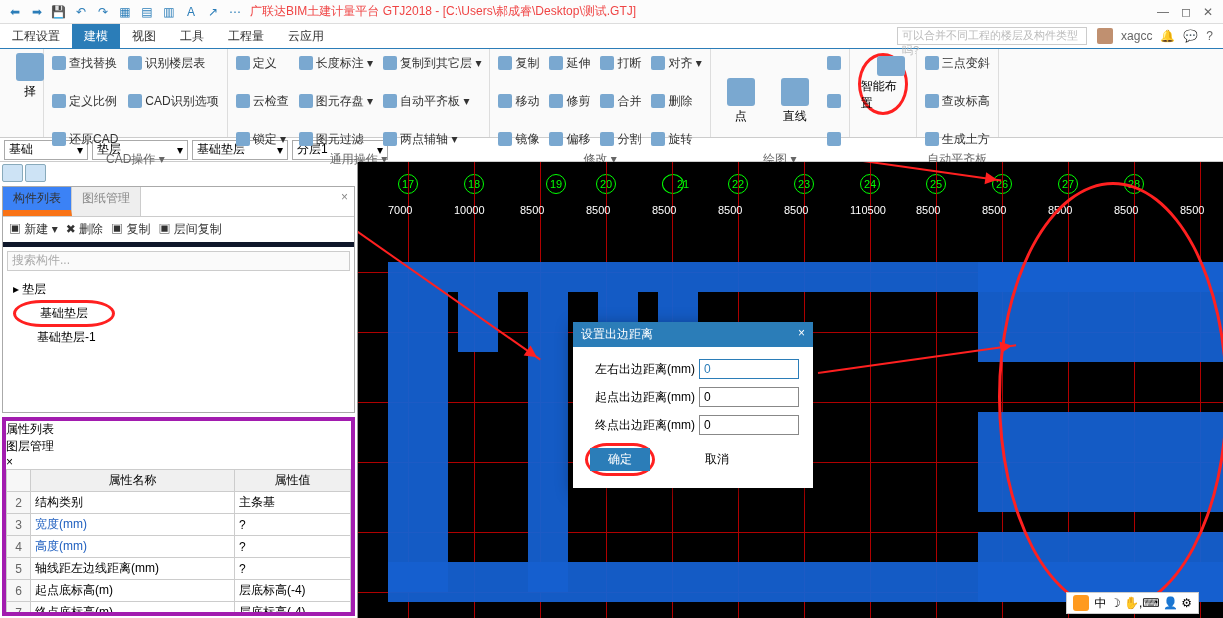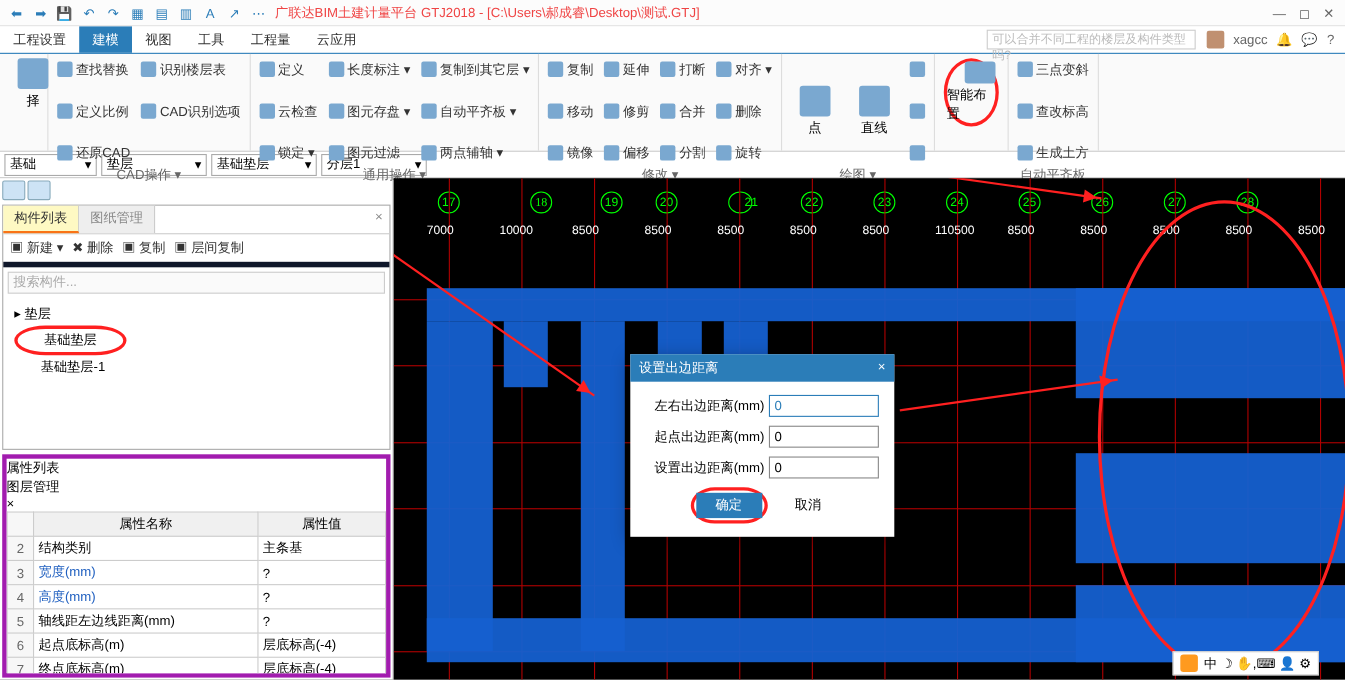--- a/index.html
+++ b/index.html
@@ -26,21 +26,21 @@
 .bigbtn .bic{width:28px;height:28px;background:#7aa8d0;border-radius:3px;}
 .selectors{height:24px;display:flex;align-items:center;border-bottom:1px solid #ccc;padding:2px 4px;gap:4px;}
 .sel{border:1px solid #aaa;height:20px;padding:0 4px;background:#fff;display:flex;align-items:center;justify-content:space-between;}
 .main{display:flex;height:456px;}
 .leftpane{width:358px;display:flex;flex-direction:column;border-right:1px solid #999;}
 .sidebtns{width:48px;height:22px;display:flex;gap:2px;padding:2px;}
 .sidebtns span{flex:1;background:#cde3f5;border:1px solid #8ab;border-radius:2px;}
 .panel{border:1px solid #aaa;margin:2px;}
 .panel .phead{display:flex;border-bottom:1px solid #ccc;}
 .panel .phead .pt{padding:3px 10px;border-right:1px solid #ccc;color:#333;}
-.panel .phead .pt.act{background:#fef9c3;border-bottom:2px solid #f97316;}
+.panel .phead .pt.act{background:#3b82f6;border-bottom:6px solid #f97316;}
 .panel .phead .pt.in{background:#eee;color:#888;}
 .panel .phead .x{margin-left:auto;padding:3px 6px;color:#888;}
 .toolbar{display:flex;gap:8px;padding:4px 6px;border-bottom:5px solid #0f172a;}
 .toolbar span{color:#333;}
 .search{margin:4px;border:1px solid #ccc;height:20px;padding:0 4px;color:#aaa;background:#fafafa;}
 .tree{padding:4px 10px;}
 .tree .node{padding:2px 0;}
 .tree .node.lv1{padding-left:24px;}
 .circ{border:3px solid #ff2020;border-radius:50%;}
 .proppanel{border:4px solid #a21caf;margin:2px;flex:1;overflow:hidden;}
@@ -59,21 +59,21 @@
 .arrow{position:absolute;height:2px;background:#ff2020;transform-origin:left center;}
 .arrow:after{content:"";position:absolute;right:-2px;top:-5px;border:6px solid transparent;border-left:12px solid #ff2020;}
 .dialog{position:absolute;left:575px;top:324px;width:240px;background:#fff;box-shadow:0 4px 16px rgba(0,0,0,.4);}
 .dialog .dh{background:#2b7db8;color:#fff;padding:4px 8px;display:flex;}
 .dialog .dh .x{margin-left:auto;}
 .dialog .db{padding:12px;}
 .dialog .row{display:flex;align-items:center;margin-bottom:8px;gap:4px;}
 .dialog .row label{width:110px;text-align:right;}
 .dialog .row input{width:100px;border:1px solid #888;height:20px;padding:0 4px;}
 .dialog .row input.foc{border:1px solid #2b7db8;color:#2b7db8;}
-.dialog .btns{display:flex;justify-content:center;gap:13px;margin-top:6px;}
+.dialog .btns{display:flex;justify-content:flex-start;gap:38px;margin-top:6px;}
 .dialog .ok{background:#2b7db8;color:#fff;border:none;padding:3px 18px;}
 .dialog .cancel{background:none;border:none;padding:3px 12px;}
 .ime{position:absolute;right:24px;bottom:4px;display:flex;align-items:center;gap:6px;background:#fff;border:1px solid #ccc;padding:2px 6px;height:22px;}
 .ime .logo{width:16px;height:16px;background:#ff9a1f;border-radius:3px;}
 </style>
 </head>
 <body>
 
 <div class="titlebar">
   <div class="qat">
@@ -408,21 +408,21 @@
             </tr>
           </tbody>
       </table>
     </div>
   </div>
 
   <div class="canvas">
     <div id="axes">
         <div class="axlabel" style="left: 40px;">17</div>
         <div class="vl" style="left: 50px;"></div>
-        <div class="axlabel" style="left: 124px; font-family: Liberation Serif, serif;">18</div>
+        <div class="axlabel" style="left: 106px;">18</div>
         <div class="vl" style="left: 116px;"></div>
         <div class="axlabel" style="left: 188px;">19</div>
         <div class="vl" style="left: 182px;"></div>
         <div class="axlabel" style="left: 238px;">20</div>
         <div class="vl" style="left: 248px;"></div>
         <div class="axlabel" style="left: 304px; padding-left: 20px;">21</div>
         <div class="vl" style="left: 314px;"></div>
         <div class="axlabel" style="left: 370px;">22</div>
         <div class="vl" style="left: 380px;"></div>
         <div class="axlabel" style="left: 436px;">23</div>
@@ -492,21 +492,21 @@
       <div class="db">
         <div class="row">
             <label>左右出边距离(mm)</label>
             <input class="foc" value="0" style="">
           </div>
         <div class="row">
             <label>起点出边距离(mm)</label>
             <input value="0" style="">
           </div>
         <div class="row">
-            <label>设置出边距离(mm)</label>
+            <label>终点出边距离(mm)</label>
             <input value="0" style="">
           </div>
         <div class="btns">
           <span class="circ" style="border-radius:50%/80%;padding:2px;"><button class="ok">确定</button></span>
           <button class="cancel">取消</button>
         </div>
       </div>
     </div>
   </div>
 </div>

